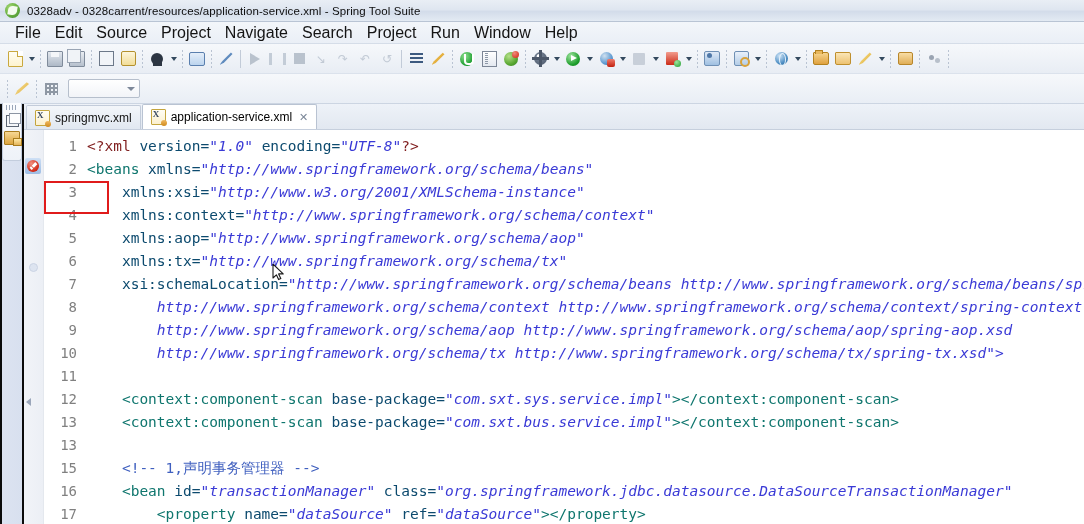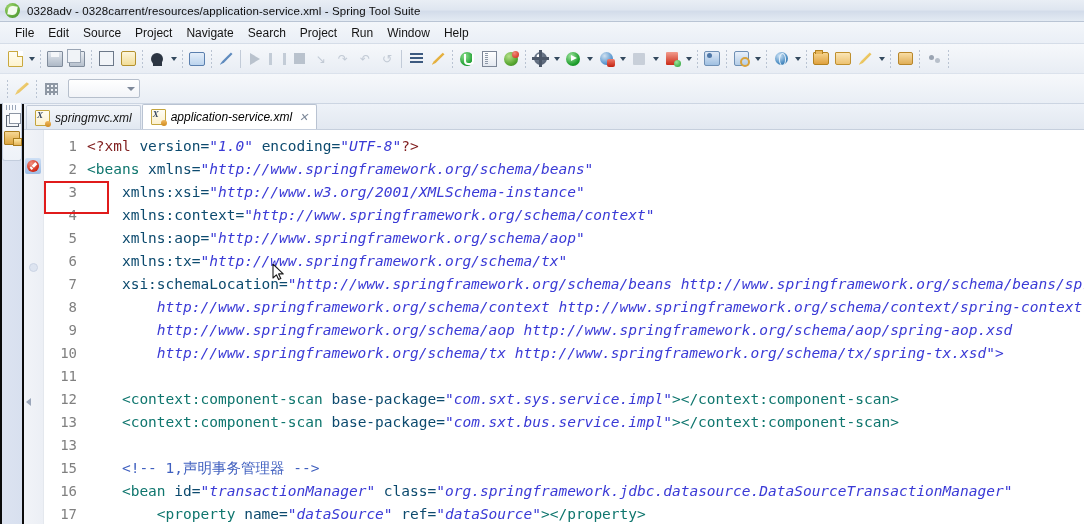--- a/index.html
+++ b/index.html
@@ -33,21 +33,21 @@
   }
 
   
   .menubar{
     height:22px;width:100%;
     background:linear-gradient(to bottom,#f3f6fa,#eaeff6);
     border-bottom:1px solid #d5dde8;
     display:flex;align-items:center;box-sizing:border-box;padding-left:8px;
   }
   .menuitem{
-    font-size:12px;color:#141414;padding:2px 7px;white-space:nowrap;cursor:default;
+    font-size:16px;color:#141414;padding:2px 7px;white-space:nowrap;cursor:default;
   }
 
   
   .toolbar{
     height:30px;width:100%;box-sizing:border-box;
     background:linear-gradient(to bottom,#f6f8fb,#e8edf4);
     border-bottom:1px solid #dbe2ec;
     display:flex;align-items:center;padding-left:4px;overflow:hidden;
   }
   .toolbar2{
@@ -204,21 +204,21 @@
   .ic-pkg:after{content:"";position:absolute;right:-3px;bottom:-2px;width:7px;height:6px;
     background:linear-gradient(#ffe9a5,#e3b45a);border:1px solid #a97c1e;}
 
   
   .editorcol{flex:1;height:420px;display:flex;flex-direction:column;min-width:0;position:relative;}
 
   .tabstrip{
     height:26px;flex:none;box-sizing:border-box;
     background:linear-gradient(to bottom,#eef2f8,#e2e8f1);
     border-bottom:1px solid #c6cfdd;
-    display:flex;align-items:flex-end;padding-left:4px;position:relative;font-style:italic;
+    display:flex;align-items:flex-end;padding-left:4px;position:relative;
   }
   .tab{
     height:24px;box-sizing:border-box;display:flex;align-items:center;
     padding:0 8px;margin-right:1px;font-size:12px;color:#141414;white-space:nowrap;
     border:1px solid #c3ccda;border-bottom:none;border-radius:2px 2px 0 0;
     background:linear-gradient(to bottom,#f3f6fa,#e1e8f1);
   }
   .tab.active{
     background:#ffffff;border-color:#b9c3d2;height:25px;color:#000;
   }

